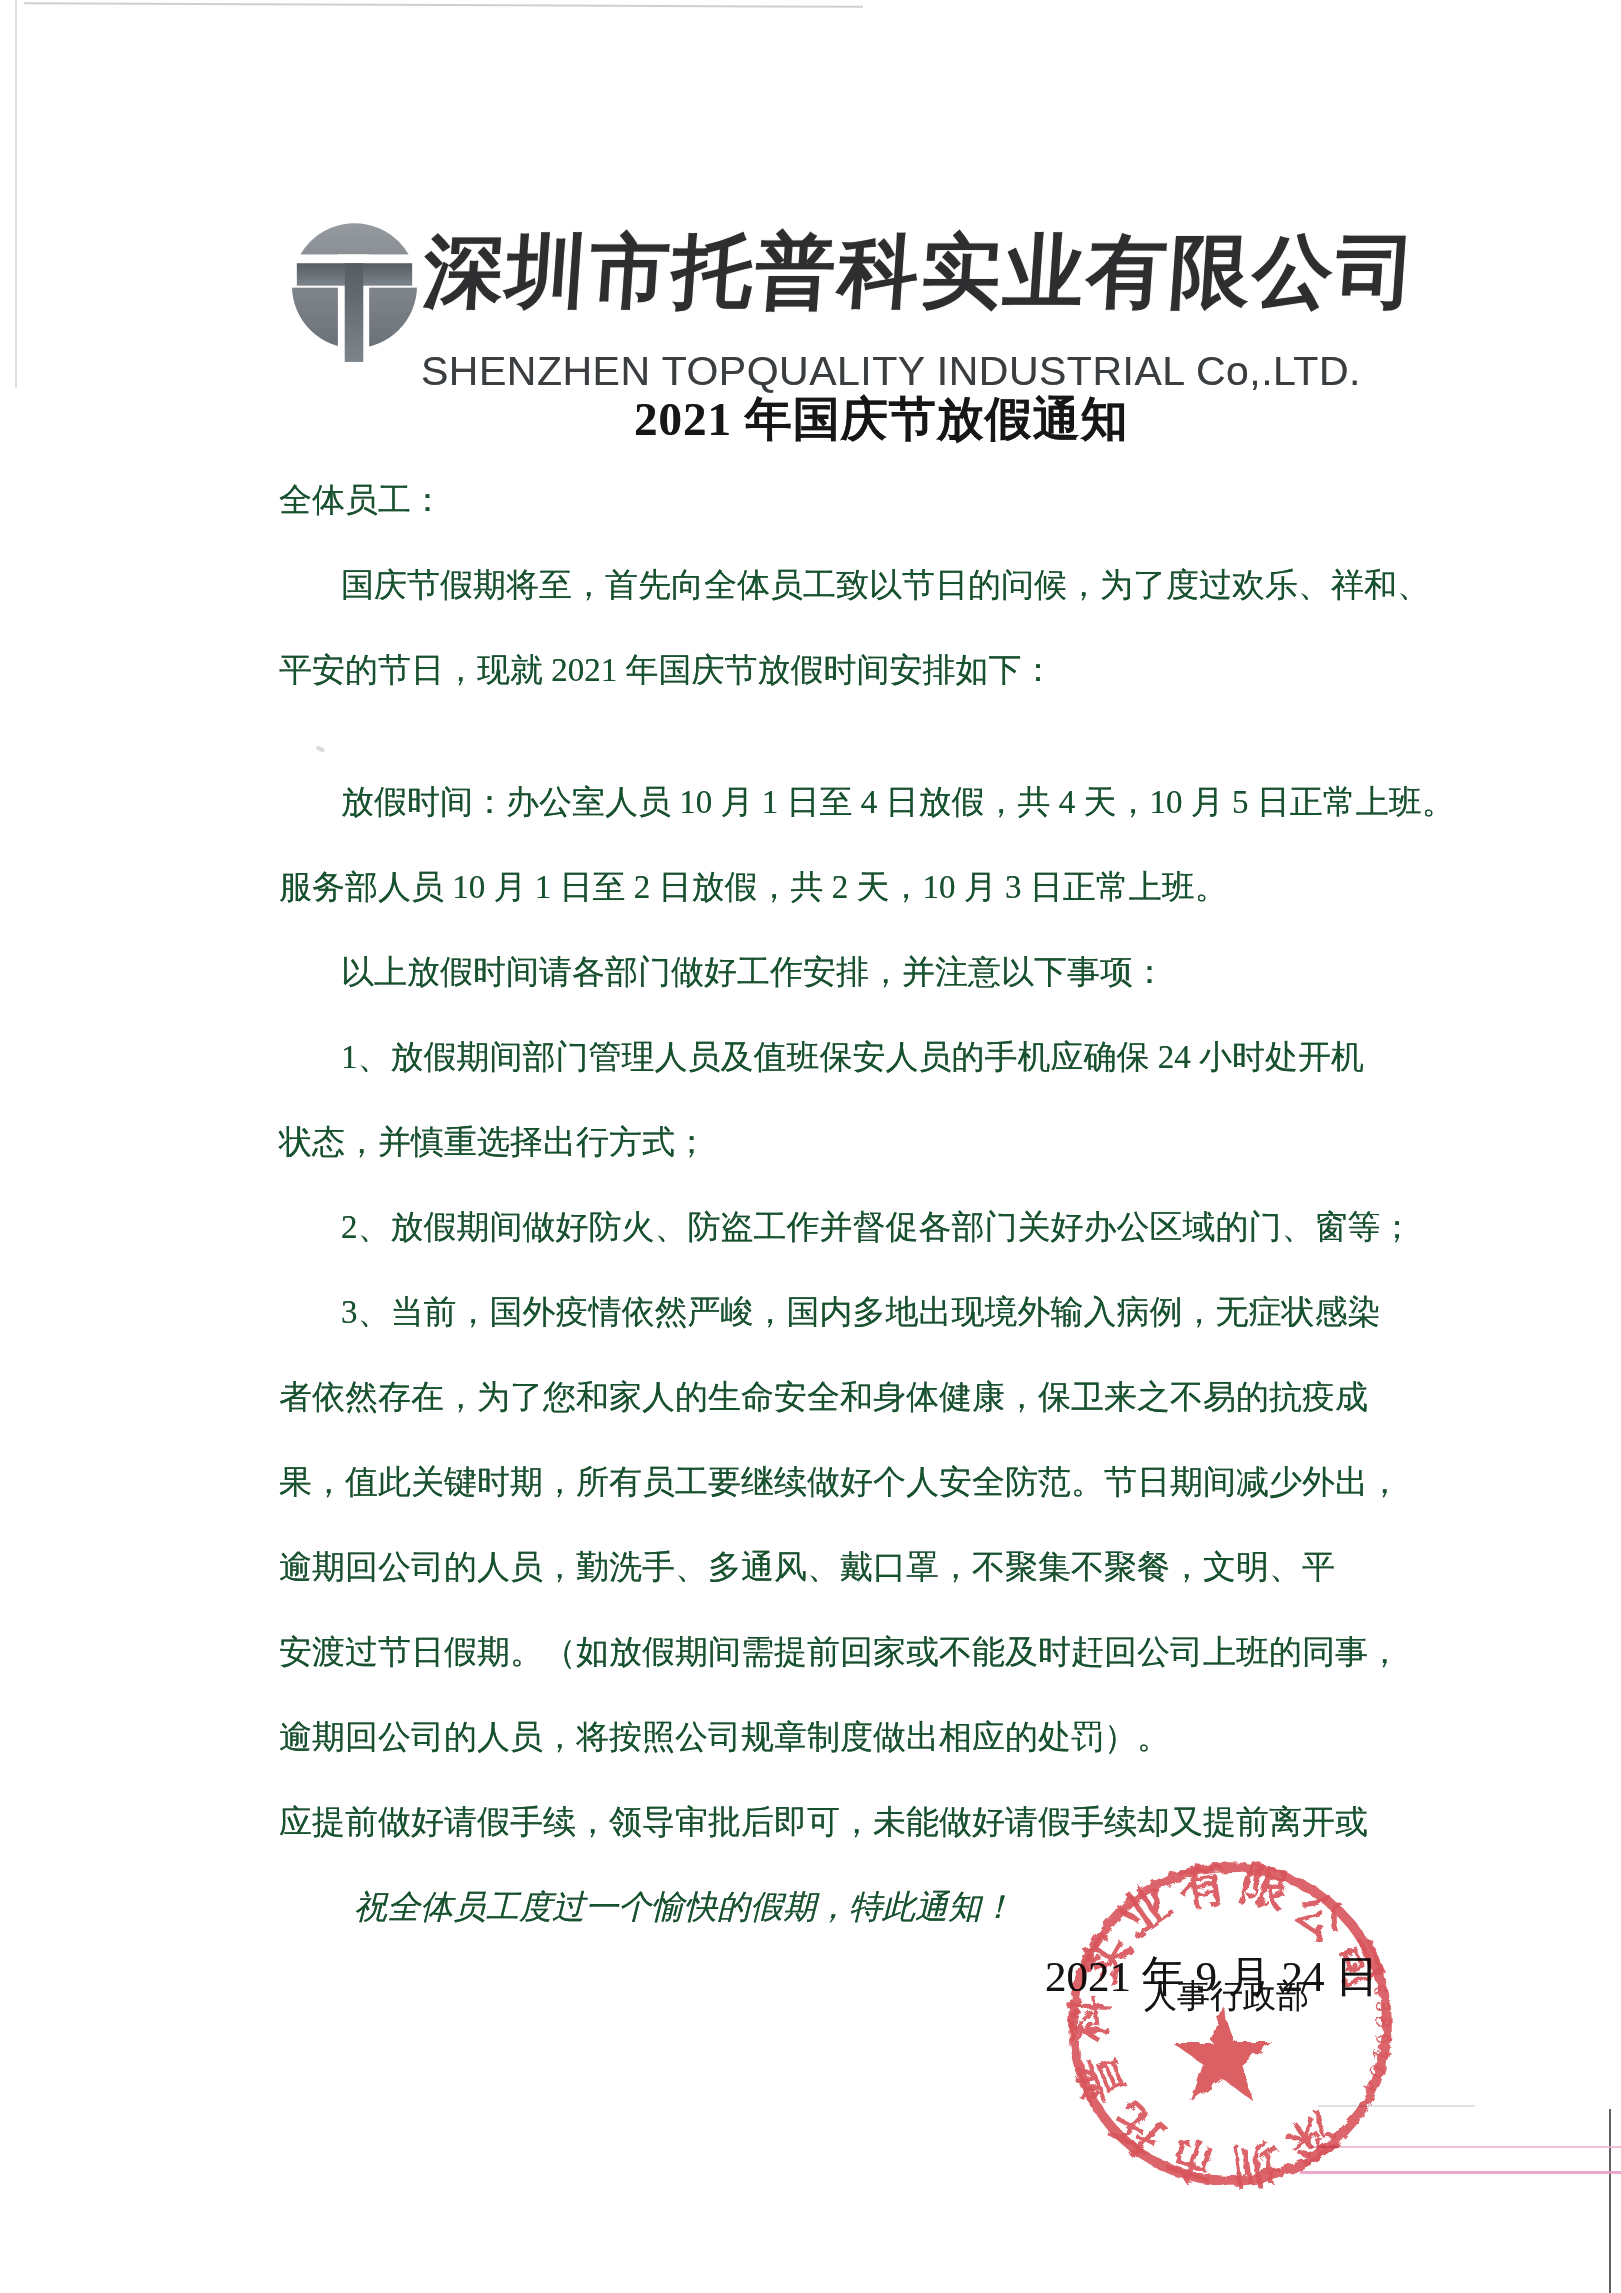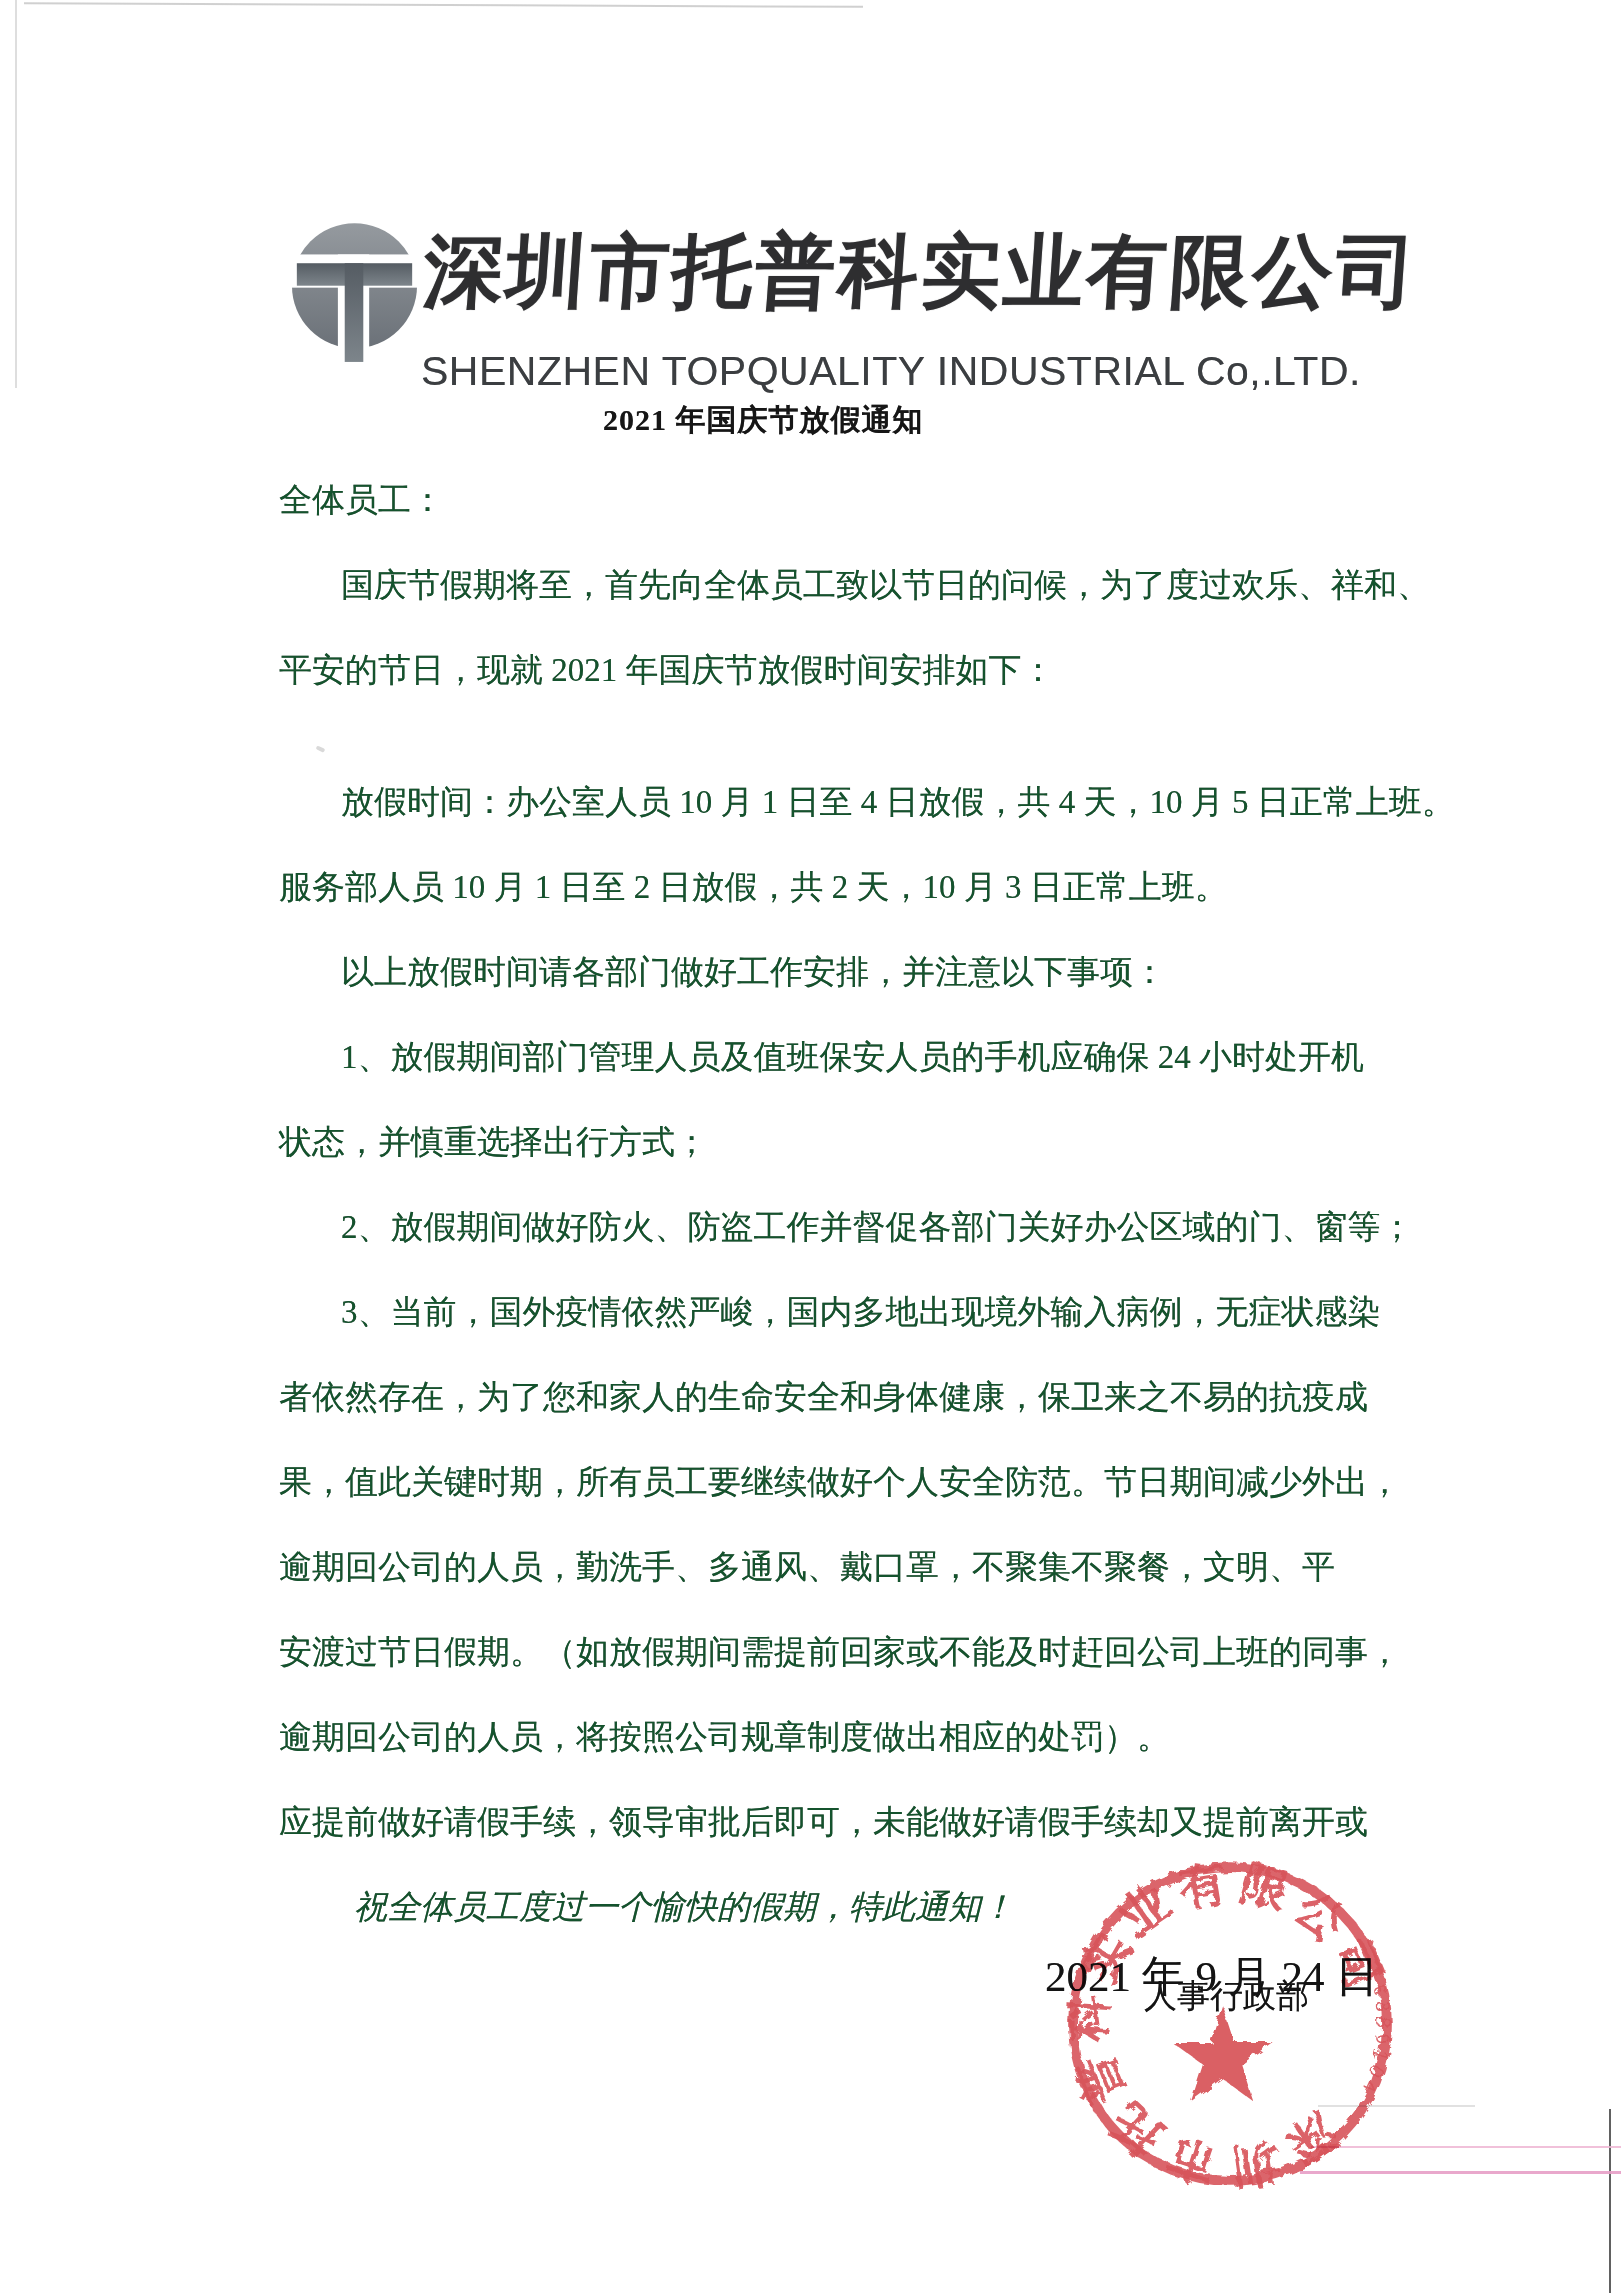--- a/index.html
+++ b/index.html
@@ -14,22 +14,22 @@
     font-size:80px;font-weight:bold;letter-spacing:2.9px;color:#2e2e30;white-space:nowrap;
     transform:skewX(-4deg);transform-origin:left bottom;
     text-shadow:0 0 1px rgba(40,40,40,.45);
   }
   .name-en{
     position:absolute;left:421px;top:310px;height:51px;line-height:51px;white-space:nowrap;
     font-family:"Liberation Sans","DejaVu Sans",sans-serif;font-size:41px;color:#3b3e41;
     letter-spacing:0.5px;text-shadow:0 0 0.5px rgba(50,50,50,.5);margin-top:36px;
   }
   .doc-title{
-    position:absolute;left:603px;top:388px;height:63px;line-height:63px;white-space:nowrap;
-    font-size:30px;font-weight:bold;color:#161616;letter-spacing:1px;
+    position:absolute;left:634px;top:388px;height:63px;line-height:63px;white-space:nowrap;
+    font-size:47px;font-weight:bold;color:#161616;letter-spacing:1px;
     text-shadow:0 0 0.5px rgba(0,0,0,.6);
   }
   
   .body-block{position:absolute;left:279px;top:458px;width:1157px;}
   .line{
     height:85px;line-height:85px;font-size:33px;letter-spacing:0;
     white-space:pre;color:#14532d;text-shadow:0 0 0.5px rgba(0,0,0,.55);
   }
   .line.ind{padding-left:62px;}
   .line.ind2{padding-left:75px;font-style:italic;}

